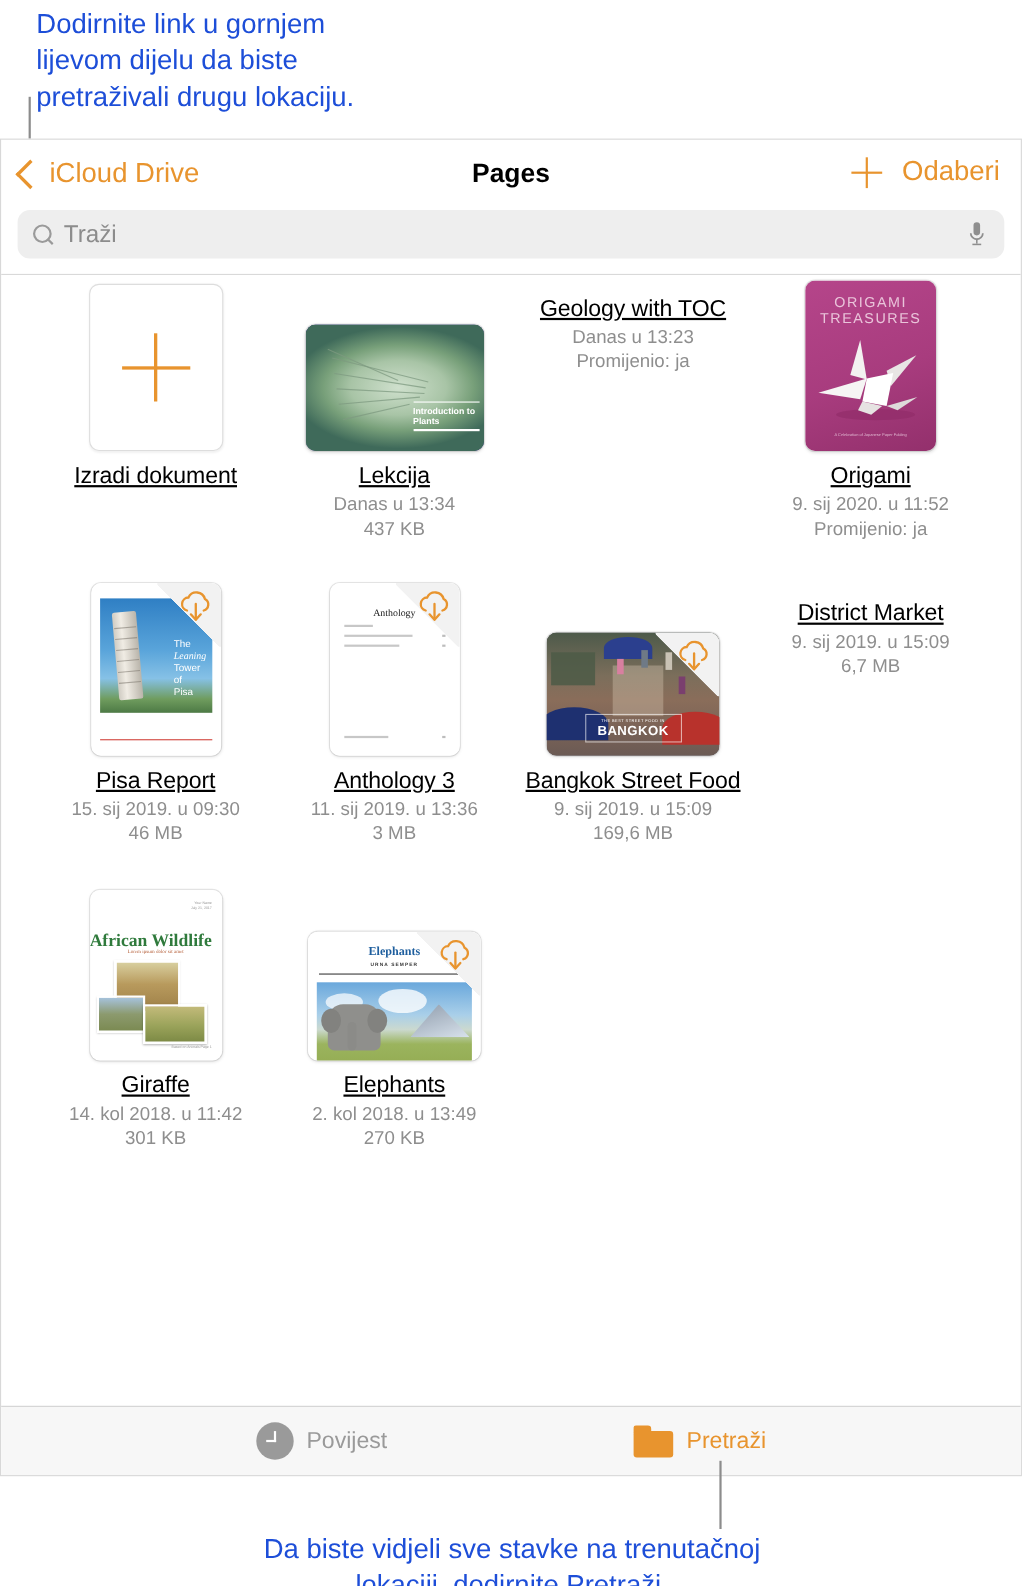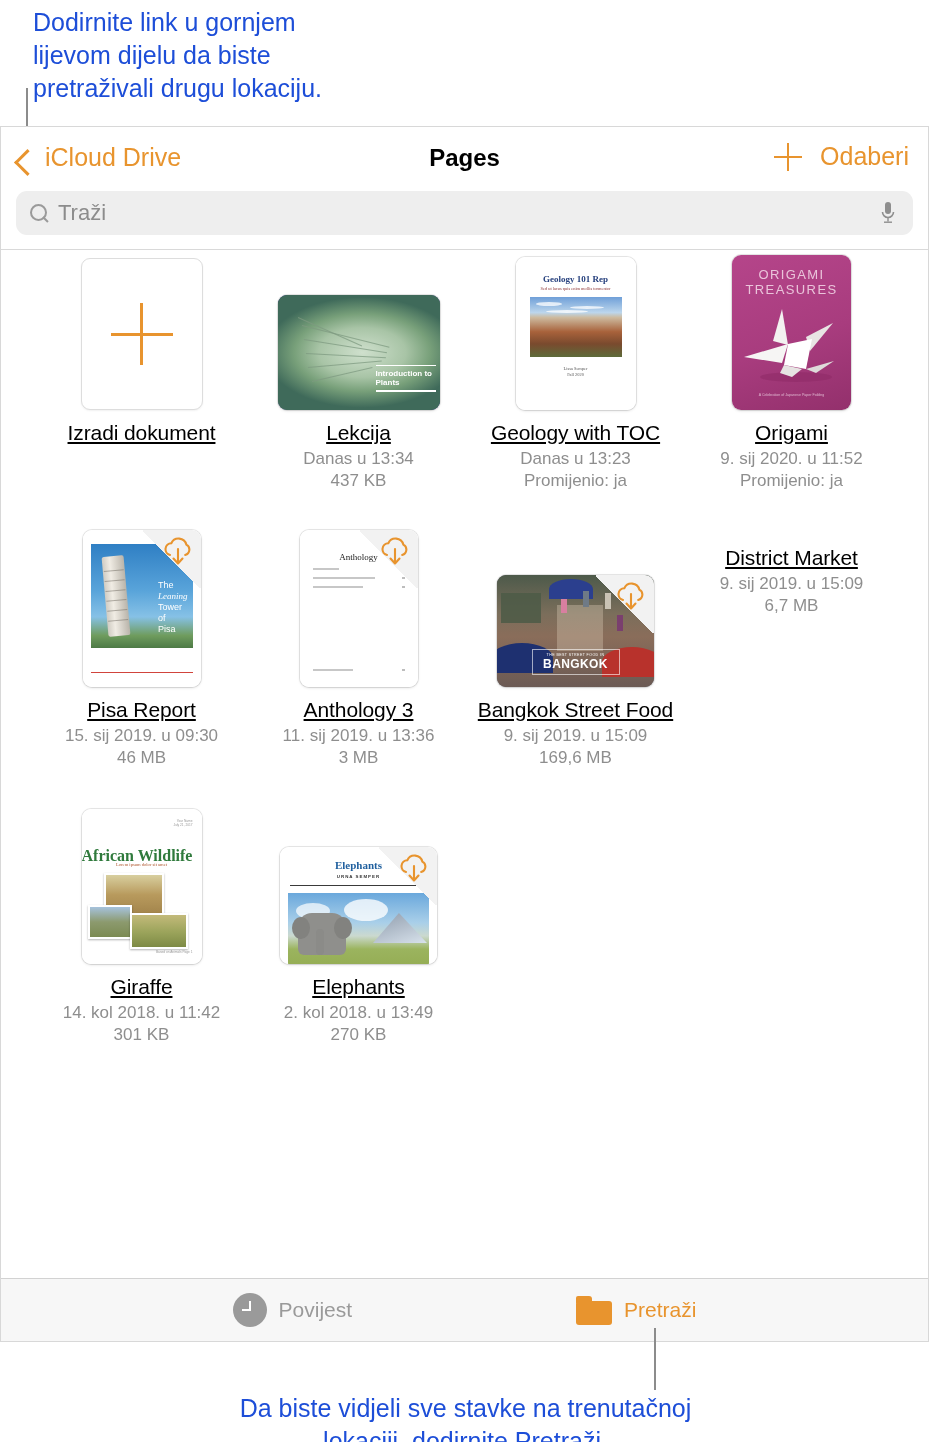--- a/index.html
+++ b/index.html
@@ -45,21 +45,21 @@
   }
 
   
   #navbar{
     position:relative;
     height:64px;
   }
   #back-button{
     position:absolute;
     left:17px; top:16px;
-    display:flex; align-items:flex-end;
+    display:flex; align-items:center;
     color:#e8942e;
     font-size:25px;
     cursor:pointer;
   }
   #back-chevron{
     display:inline-block;
     width:16px;height:16px;
     border-left:3.4px solid #e8942e;
     border-bottom:3.4px solid #e8942e;
     transform:rotate(45deg);
@@ -370,35 +370,20 @@
 to Plants</div>
           </div>
         </div>
       </div>
       <div class="item-name">Lekcija</div>
       <div class="item-meta">Danas u 13:34</div>
       <div class="item-meta" style="margin-top:0">437 KB</div>
     </div>
 
     <div class="cell" style="left:466px;top:8px;">
-      <div class="thumb-box">
-        <div class="thumb" style="width:120px;height:153px;">
-          <div class="cover geo">
-            <div class="abs t1">Geology 101 Rep</div>
-            <div class="abs t2">Sed ut lacus quis enim mollis tormentor</div>
-            <div class="abs photo">
-              <div class="abs cl" style="left:6px;top:5px;width:26px;height:4px;"></div>
-              <div class="abs cl" style="left:40px;top:9px;width:34px;height:3px;"></div>
-              <div class="abs cl" style="left:16px;top:13px;width:42px;height:3px;"></div>
-            </div>
-            <div class="abs t3" style="white-space:pre-line">Lissa Semper
-Fall 2020</div>
-          </div>
-        </div>
-      </div>
       <div class="item-name">Geology with TOC</div>
       <div class="item-meta">Danas u 13:23</div>
       <div class="item-meta" style="margin-top:0">Promijenio: ja</div>
     </div>
 
     <div class="cell" style="left:682px;top:8px;">
       <div class="thumb-box">
         <div class="thumb" style="width:119px;height:155px;">
           <div class="cover ori">
             <div class="abs t1" style="white-space:pre-line">ORIGAMI

